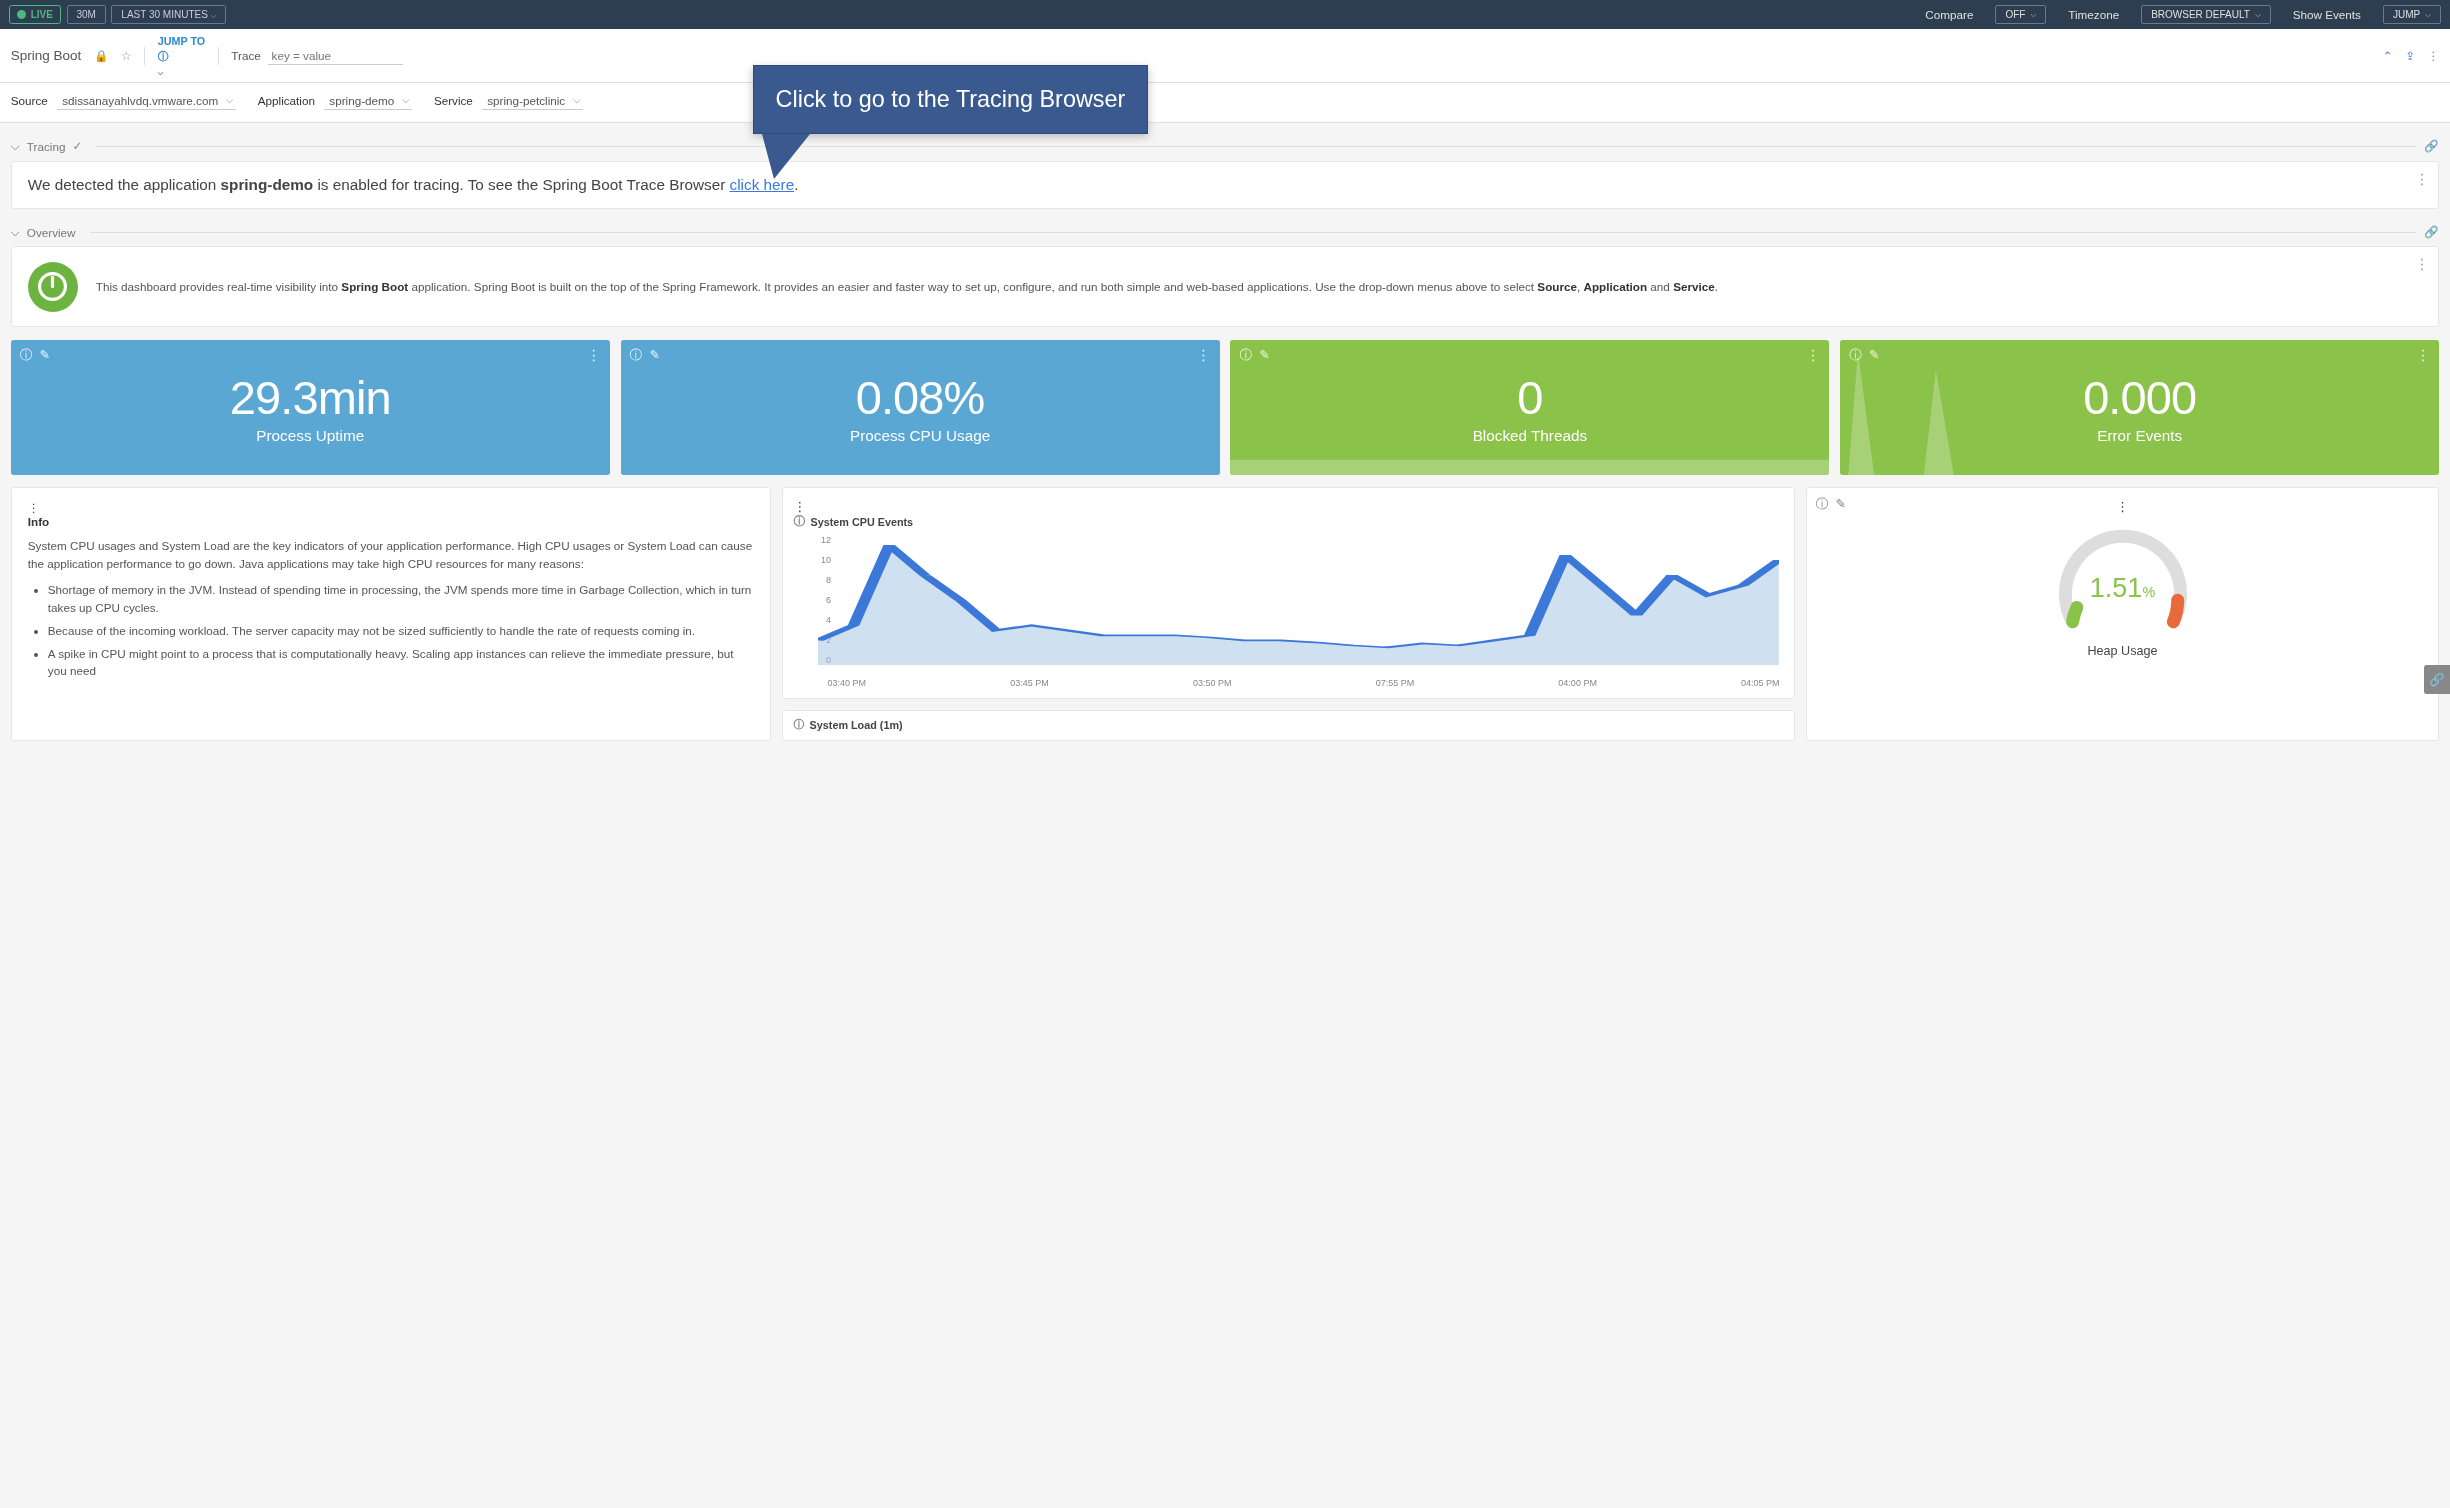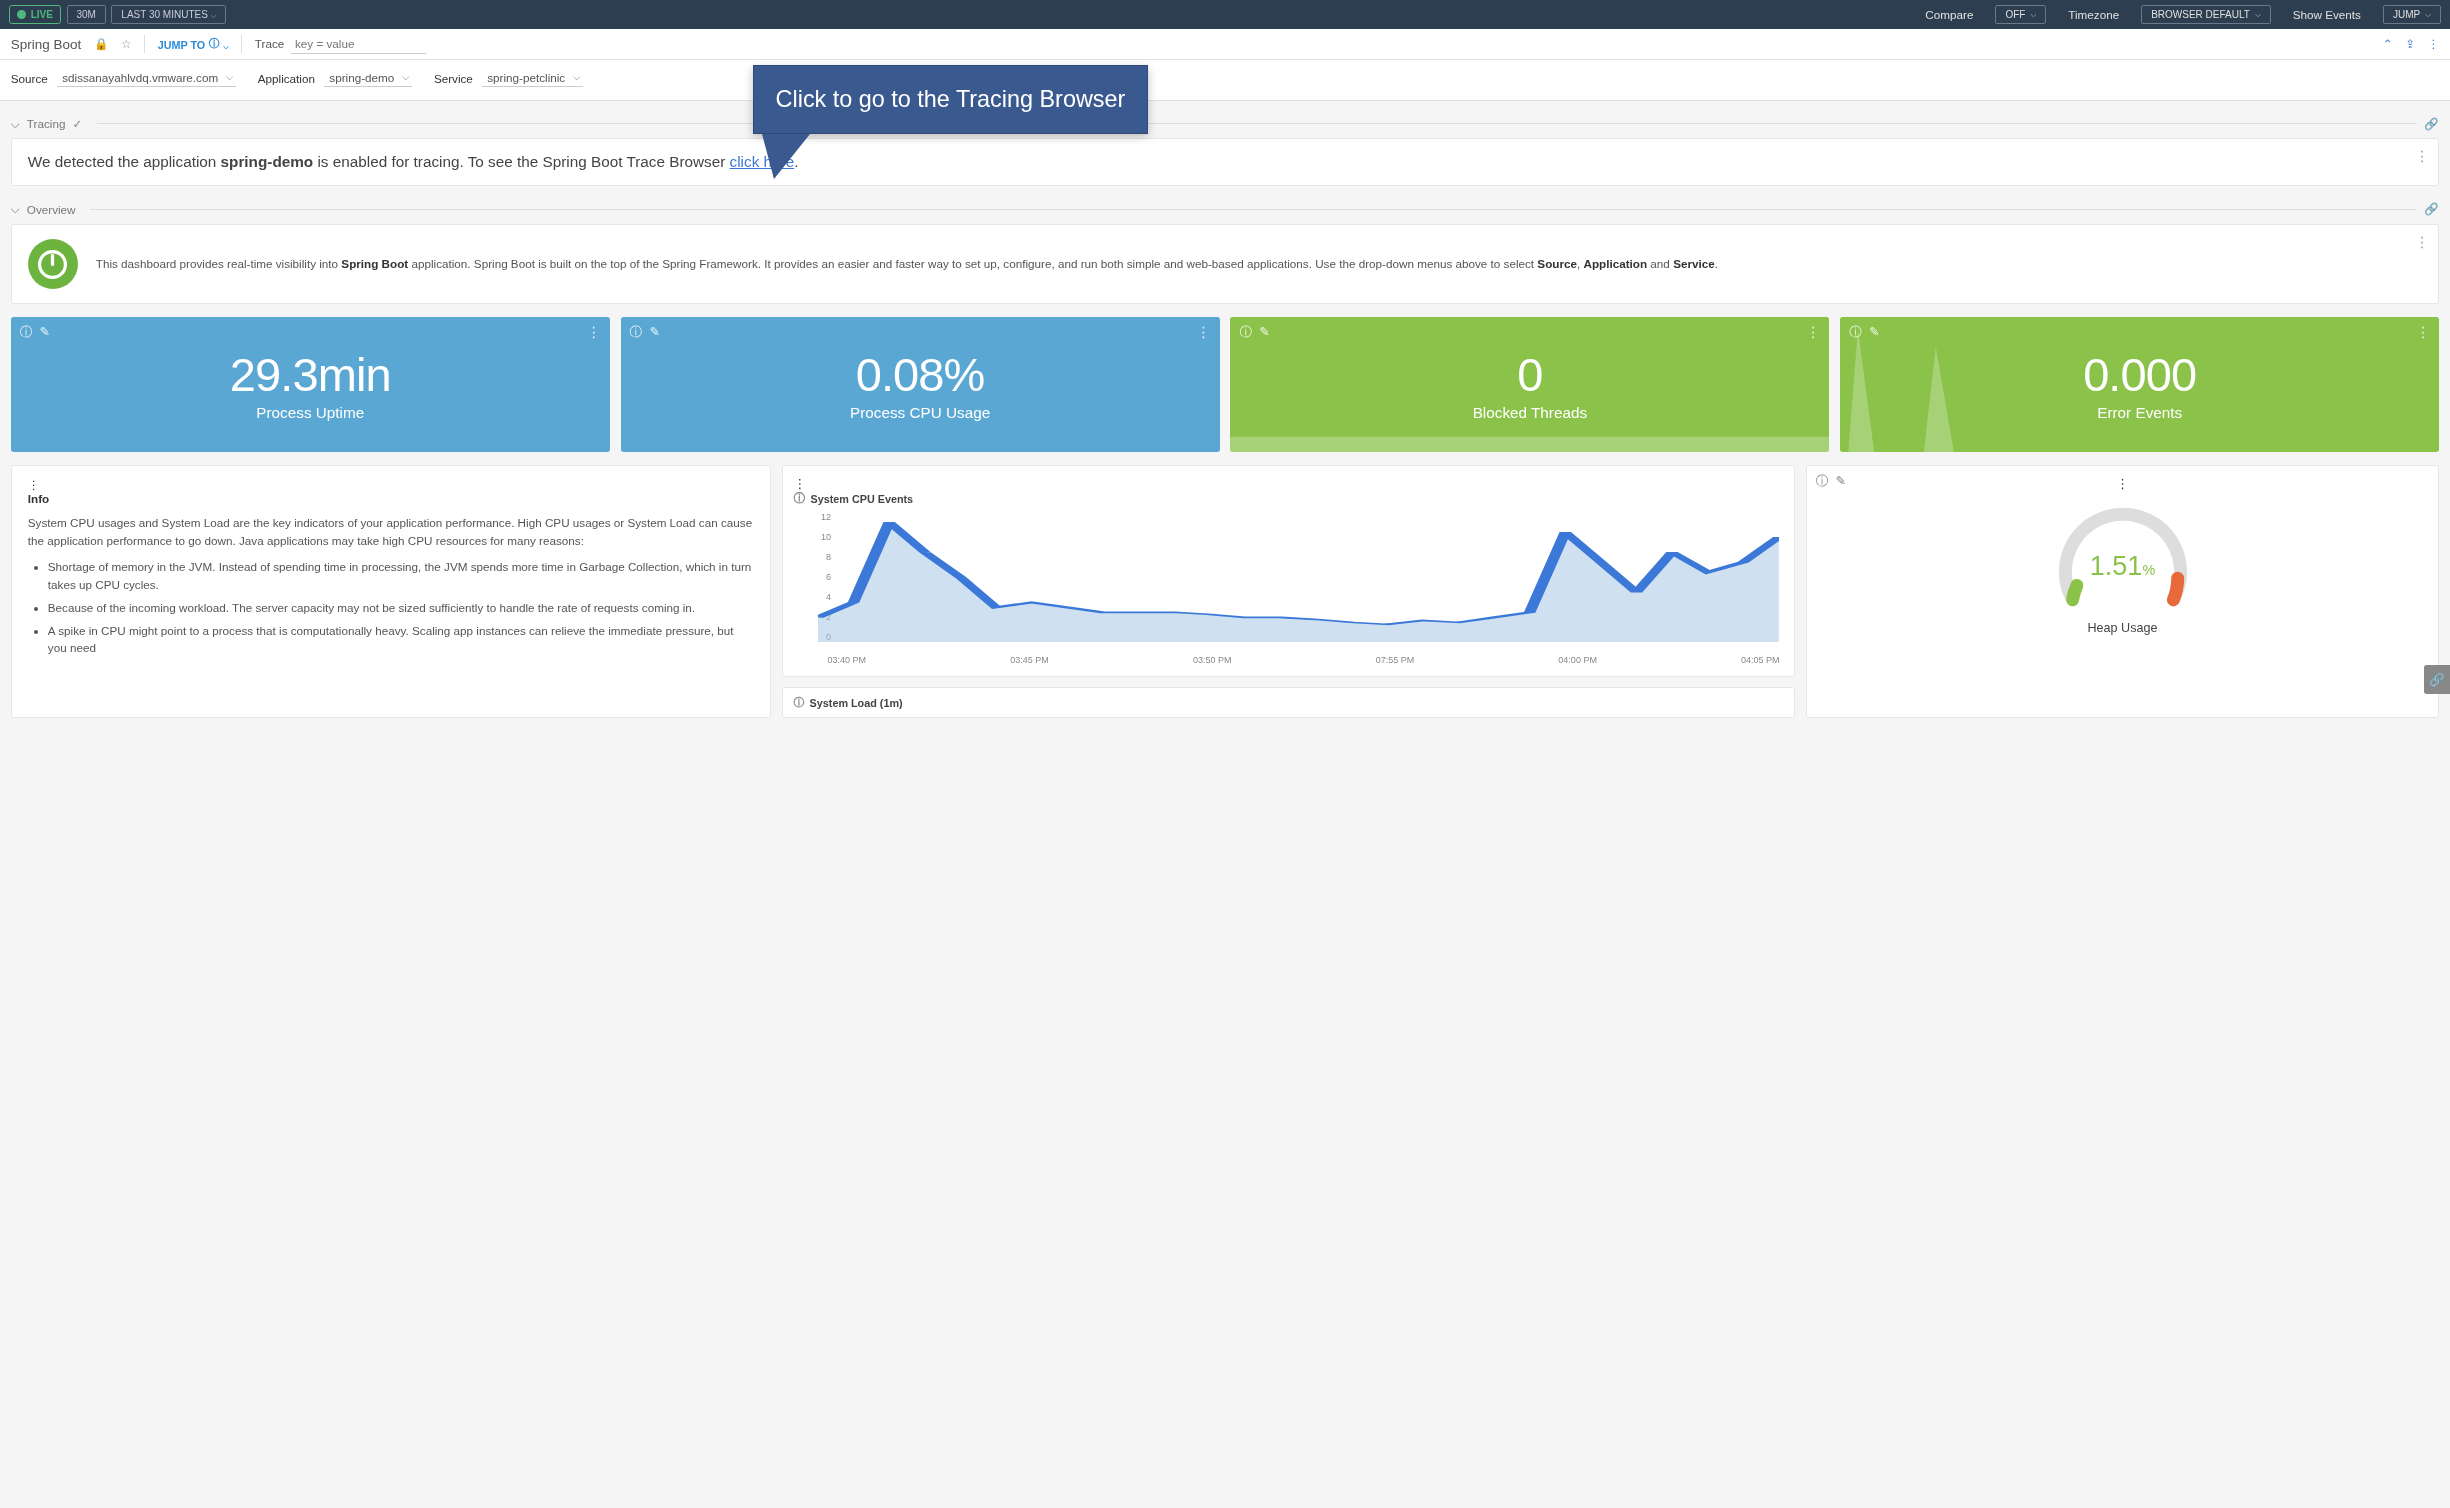--- a/index.html
+++ b/index.html
@@ -11,21 +11,21 @@
 .pill { border: 0.9px solid #6a7a8a; padding: 2.7px 9px; font-size: 10px; color: #ccd; border-radius: 1.8px; cursor: pointer; }
 .topbar-right { margin-left: auto; display: flex; align-items: center; gap: 22px; font-size: 11.7px; }
 .topbar-right .lbl { color: #e0e0e0; }
 .sel-box { border: 0.9px solid #6a7a8a; padding: 2.7px 9px; font-size: 10px; color: #e0e0e0; border-radius: 1.8px; cursor: pointer; display: inline-flex; align-items: center; gap: 5.4px; }
 .chev { font-size: 7.2px; }
 
 .subbar { background: #fff; border-bottom: 0.9px solid #e0e0e0; display: flex; align-items: center; padding: 5.4px 10.8px; gap: 12.6px; }
 .dash-title { font-size: 13.5px; color: #555; }
 .ico { color: #888; font-size: 11.7px; cursor: pointer; }
 .divider { width: 0.9px; height: 18px; background: #ddd; }
-.jumpto { color: #2b8cd6; font-size: 10.8px; font-weight: 600; cursor: pointer; display: inline-flex; align-items: flex-end; gap: 3.6px; }
+.jumpto { color: #2b8cd6; font-size: 10.8px; font-weight: 600; cursor: pointer; display: inline-flex; align-items: flex-start; gap: 3.6px; flex-direction: column; }
 .filter-wrap { display: flex; align-items: baseline; gap: 7.2px; }
 .filter-label { color: #555; font-size: 11.7px; }
 .filter-input { border: none; border-bottom: 0.9px solid #ccc; padding: 2.7px 3.6px; font-size: 11.7px; color: #666; width: 135px; background: transparent; }
 .subbar-right { margin-left: auto; display: flex; align-items: center; gap: 12.6px; }
 
 .selectors { background: #fff; border-bottom: 0.9px solid #e0e0e0; display: flex; align-items: center; padding: 9px 10.8px 12.6px; gap: 21.6px; font-size: 11.7px; }
 .sel-group { display: flex; align-items: center; gap: 9px; }
 .sel-label { color: #333; }
 .sel-val { border-bottom: 0.9px solid #ccc; padding: 1.8px 18px 1.8px 5.4px; color: #555; cursor: pointer; position: relative; }
 .sel-val::after { content: "⌵"; position: absolute; right: 2.7px; top: 1.8px; font-size: 10px; color: #999; }

